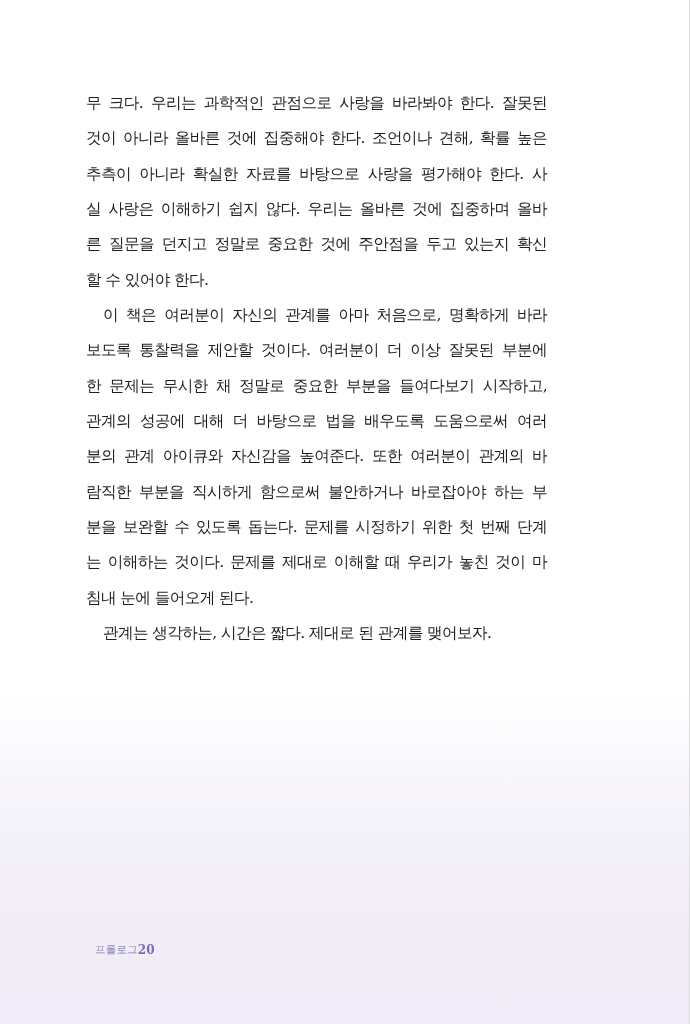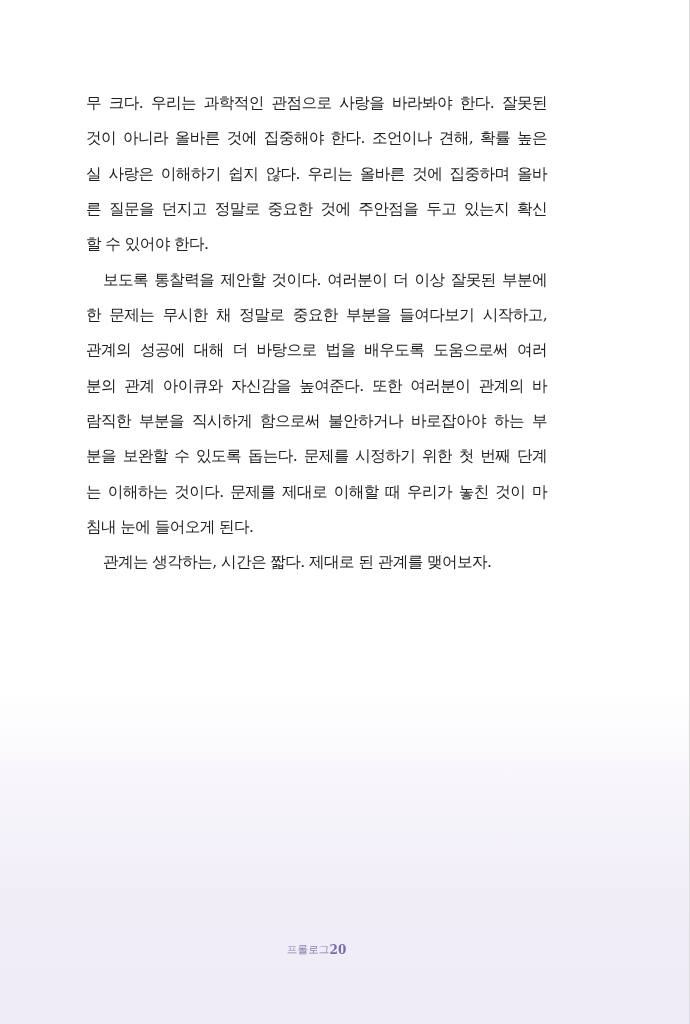--- a/index.html
+++ b/index.html
@@ -63,26 +63,26 @@
     }
     .line.last {
       text-align-last: left;
     }
     .para.indent .line:first-child {
       padding-left: 17px;
     }
     .para.indent { text-indent: 0; }
     .footer {
       position: absolute;
-      left: 86px;
+      left: 95px;
       top: 940px;
       width: 461px;
       height: 20px;
       display: flex;
-      justify-content: center;
+      justify-content: flex-start;
       align-items: center;
     }
     .running-head {
       font-family: "DejaVu Serif", "Liberation Serif", serif;
       font-size: 10.5px;
       color: #8b80b6;
       letter-spacing: 0.2px;
     }
     .page-number {
       font-family: "DejaVu Serif", "Liberation Serif", serif;
@@ -94,26 +94,28 @@
 </head>
 <body>
 
 <div class="page">
 
   <div class="body-text">
 
     <p class="para">
       <span class="line">무 크다. 우리는 과학적인 관점으로 사랑을 바라봐야 한다. 잘못된</span>
       <span class="line">것이 아니라 올바른 것에 집중해야 한다. 조언이나 견해, 확률 높은</span>
+      <span class="line">추측이 아니라 확실한 자료를 바탕으로 사랑을 평가해야 한다. 사</span>
       <span class="line">실 사랑은 이해하기 쉽지 않다. 우리는 올바른 것에 집중하며 올바</span>
       <span class="line">른 질문을 던지고 정말로 중요한 것에 주안점을 두고 있는지 확신</span>
       <span class="line last">할 수 있어야 한다.</span>
     </p>
 
     <p class="para indent">
+      <span class="line">이 책은 여러분이 자신의 관계를 아마 처음으로, 명확하게 바라</span>
       <span class="line">보도록 통찰력을 제안할 것이다. 여러분이 더 이상 잘못된 부분에</span>
       <span class="line">한 문제는 무시한 채 정말로 중요한 부분을 들여다보기 시작하고,</span>
       <span class="line">관계의 성공에 대해 더 바탕으로 법을 배우도록 도움으로써 여러</span>
       <span class="line">분의 관계 아이큐와 자신감을 높여준다. 또한 여러분이 관계의 바</span>
       <span class="line">람직한 부분을 직시하게 함으로써 불안하거나 바로잡아야 하는 부</span>
       <span class="line">분을 보완할 수 있도록 돕는다. 문제를 시정하기 위한 첫 번째 단계</span>
       <span class="line">는 이해하는 것이다. 문제를 제대로 이해할 때 우리가 놓친 것이 마</span>
       <span class="line last">침내 눈에 들어오게 된다.</span>
     </p>
 

